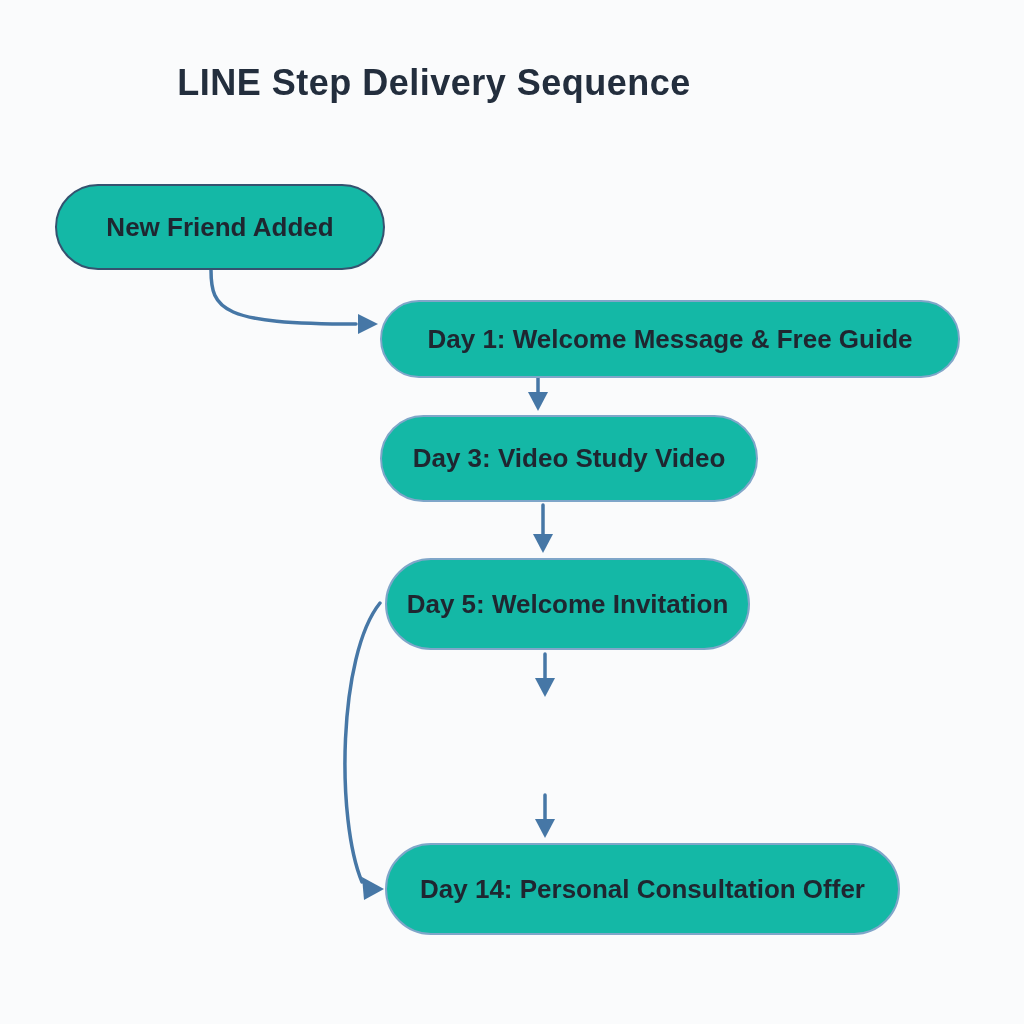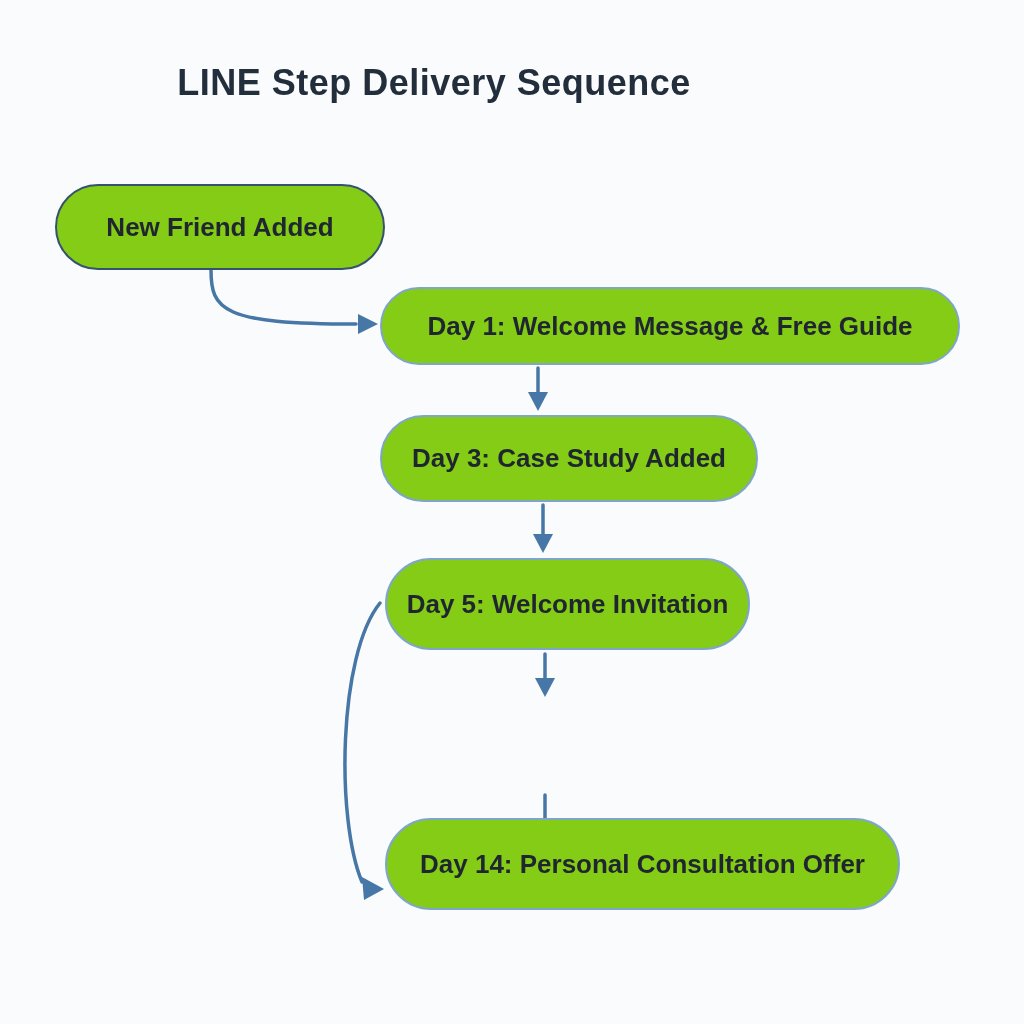--- a/index.html
+++ b/index.html
@@ -45,38 +45,38 @@
   .arrowhead{
     fill:var(--arrow);
     stroke:none;
   }
   .flow-node{
     position:absolute;
     display:flex;
     align-items:center;
     justify-content:center;
     border-radius:999px;
-    background:#84cc16;
+    background:#14b8a6;
     border:2.5px solid var(--node-border-light);
     color:var(--node-text);
     font-size:26px;
     font-weight:600;
     text-align:center;
     padding:0 18px;
     white-space:nowrap;
   }
   .flow-node.start{
     border-color:var(--node-border-dark);
   }
   .node-1{left:55px;  top:184px; width:330px; height:86px;}
-  .node-2{left:380px; top:287px; width:580px; height:78px;}
+  .node-2{left:380px; top:300px; width:580px; height:78px;}
   .node-3{left:380px; top:415px; width:378px; height:87px;}
   .node-4{left:385px; top:558px; width:365px; height:92px;}
   .node-5{left:390px; top:700px; width:390px; height:92px;}
-  .node-6{left:385px; top:818px; width:515px; height:92px;}
+  .node-6{left:385px; top:843px; width:515px; height:92px;}
 </style>
 </head>
 <body>
 
 <div class="canvas">
 
   <div class="diagram-title">LINE Step Delivery Sequence</div>
 
   <svg class="connector-layer" viewBox="0 0 1024 1024">
 
@@ -101,21 +101,21 @@
 
   <div class="flow-node start node-1">
     <span>New Friend Added</span>
   </div>
 
   <div class="flow-node node-2">
     <span>Day 1: Welcome Message &amp; Free Guide</span>
   </div>
 
   <div class="flow-node node-3">
-    <span>Day 3: Case Study Added</span>
+    <span>Day 3: Video Study Video</span>
   </div>
 
   <div class="flow-node node-4">
     <span>Day 5: Welcome Invitation</span>
   </div>
 
 
   <div class="flow-node node-6">
     <span>Day 14: Personal Consultation Offer</span>
   </div>

